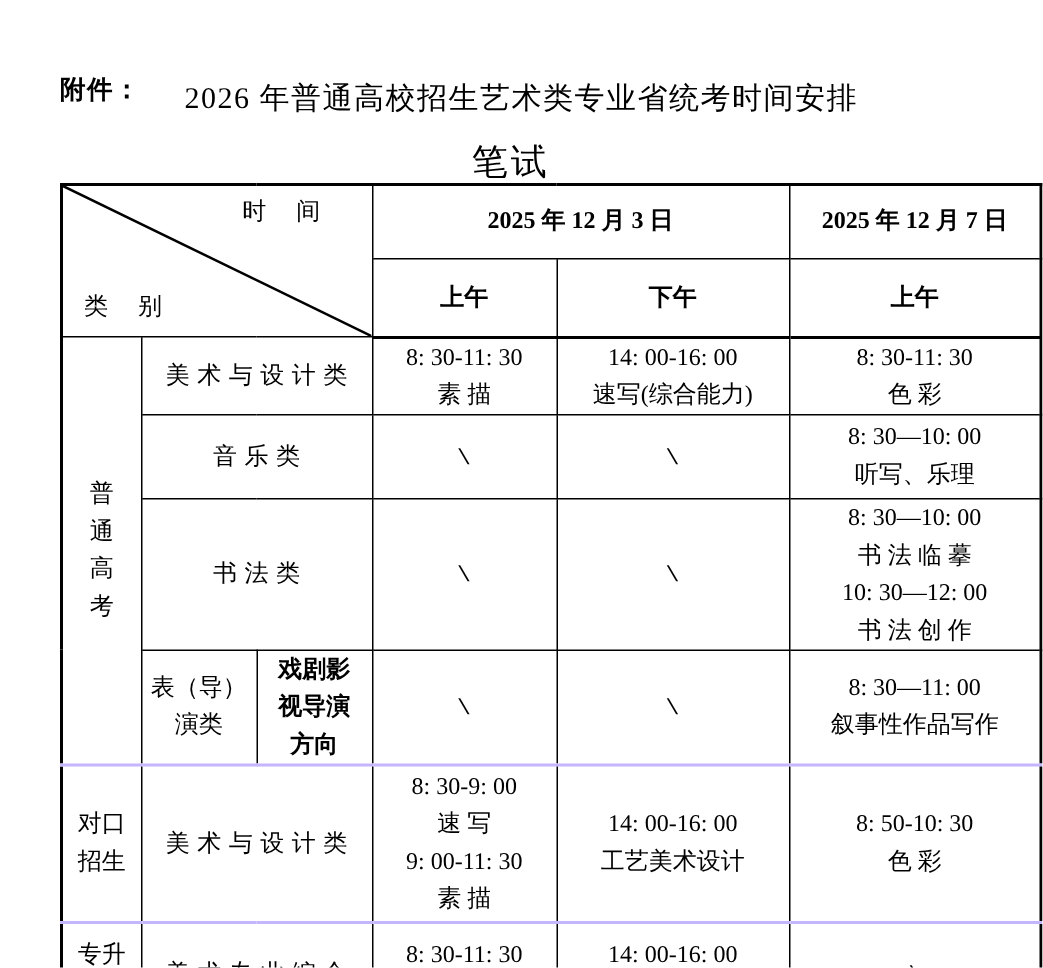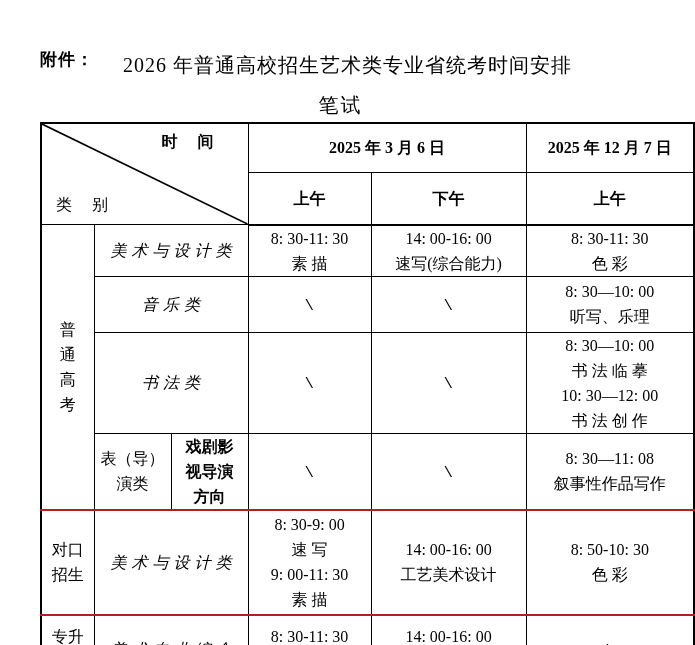--- a/index.html
+++ b/index.html
@@ -14,50 +14,50 @@
   .attachment {
     position: absolute; left: 40px; top: 8px;
     font-size: 17px; font-weight: bold; letter-spacing: 1px; margin-top: 40px;
   }
   .doc-title {
     position: absolute; left: 0; top: 52px; width: 695px;
     text-align: center; font-size: 20px; letter-spacing: 1px;
   }
   .doc-subtitle {
     position: absolute; left: 0; top: 92px; width: 681px;
-    text-align: center; font-size: 20px; letter-spacing: 2px;
+    text-align: center; font-size: 24px; letter-spacing: 2px;
   }
   table.sched {
     position: absolute; left: 40px; top: 122px;
     width: 653px;
     border-collapse: collapse; table-layout: fixed;
     border: 2px solid #000;
     font-size: 16px;
   }
   table.sched td {
     border: 1px solid #000;
     text-align: center; vertical-align: middle;
     white-space: pre-line;
     line-height: 25px;
     padding: 0 2px;
     overflow: hidden;
   }
   tr.hdr td { font-weight: bold; }
   tr.hdr2 td { border-bottom: 2px solid #000; }
-  tr.section td { border-top: 2px solid #b91c1c; margin-left: 18px; }
+  tr.section td { border-top: 2px solid #c4b5fd; margin-left: 18px; }
   td.corner {
     position: relative; padding: 0;
     border-bottom: 2px solid #000;
   }
   td.corner svg { position: absolute; left: 0; top: 0; width: 100%; height: 100%; display: block; }
-  .corner-time { position: absolute; top: 5px; right: 32px; font-weight: bold; letter-spacing: 2px; }
+  .corner-time { position: absolute; top: 5px; right: 32px; font-weight: normal; letter-spacing: 2px; }
   .corner-cat  { position: absolute; bottom: 7px; left: 14px; font-weight: normal; letter-spacing: 2px; }
   td.vgroup { line-height: 30px; }
   td.group2 { line-height: 28px; }
-  td.cat { letter-spacing: 5px; text-indent: 5px; font-style: italic; }
+  td.cat { letter-spacing: 5px; text-indent: 5px; }
   td.subcat { line-height: 22px; font-weight: bold; }
   span.slash { display: inline-block; transform: scaleX(1.7); }
 </style>
 </head>
 <body>
 
 <div class="attachment">附件：</div>
 <div class="doc-title">2026 年普通高校招生艺术类专业省统考时间安排</div>
 <div class="doc-subtitle">笔试</div>
 
@@ -72,21 +72,21 @@
   </colgroup>
   <tbody>
       <tr class="hdr" style="height:33px">
     <td class="corner" colspan="3" rowspan="2">
       <svg viewBox="0 0 207 68" preserveAspectRatio="none">
         <line x1="0" y1="0" x2="207" y2="68" stroke="#000" stroke-width="1.2"></line>
       </svg>
       <span class="corner-time">时　间</span>
       <span class="corner-cat">类　别</span>
     </td>
-    <td colspan="2">2025 年 3 月 6 日</td>
+    <td colspan="2">2025 年 12 月 3 日</td>
     <td>2025 年 12 月 7 日</td>
   </tr>
   <tr class="hdr hdr2" style="height:35px">
     <td>上午</td>
     <td>下午</td>
     <td>上午</td>
   </tr>
 
   <tr style="height:47px">
     <td class="vgroup" rowspan="4">普
@@ -118,21 +118,21 @@
 书 法 创 作</td>
   </tr>
   <tr style="height:70px">
     <td>表（导）
 演类</td>
     <td class="subcat">戏剧影
 视导演
 方向</td>
     <td><span class="slash">\</span></td>
     <td><span class="slash">\</span></td>
-    <td>8: 30—11: 08
+    <td>8: 30—11: 00
 叙事性作品写作</td>
   </tr>
 
   <tr class="section" style="height:105px">
     <td class="group2">对口
 招生</td>
     <td class="cat" colspan="2">美术与设计类</td>
     <td>8: 30-9: 00
 速 写
 9: 00-11: 30

